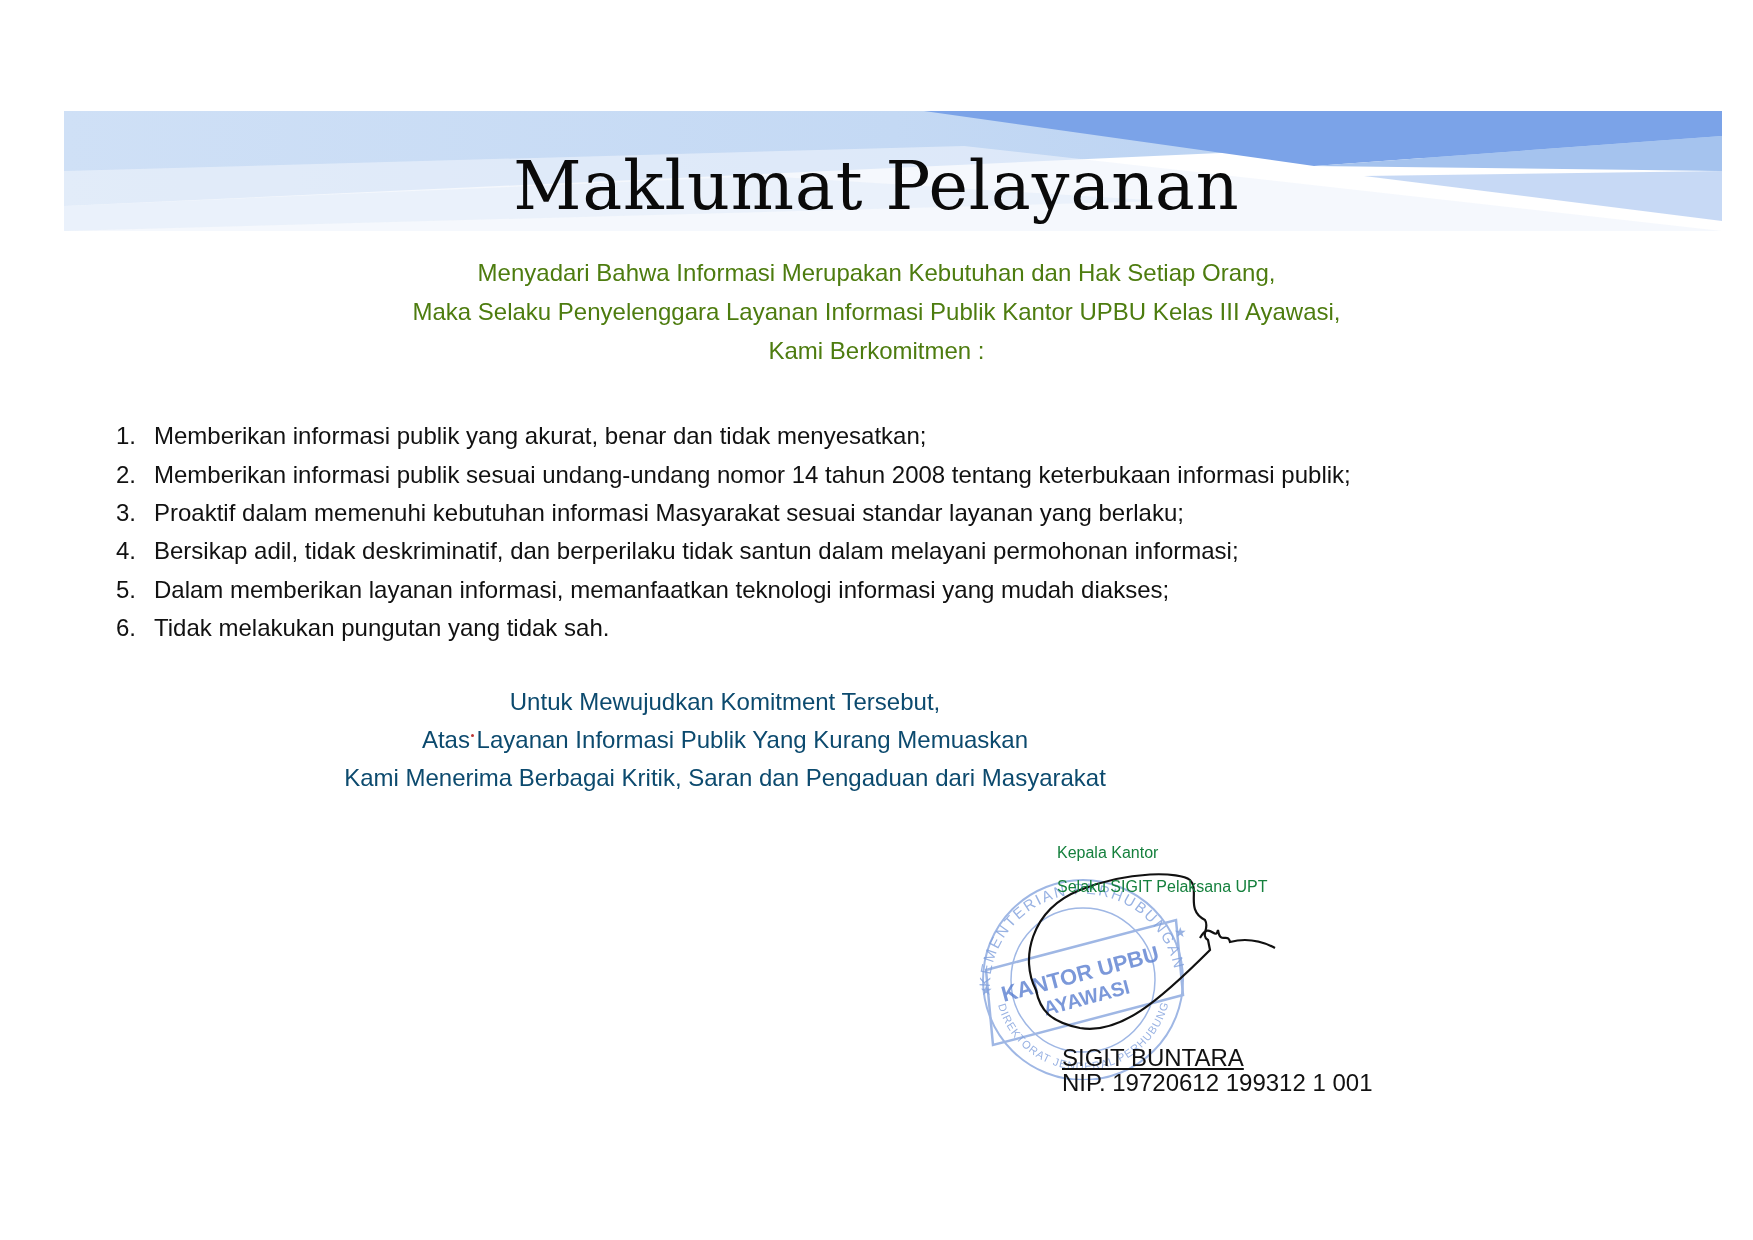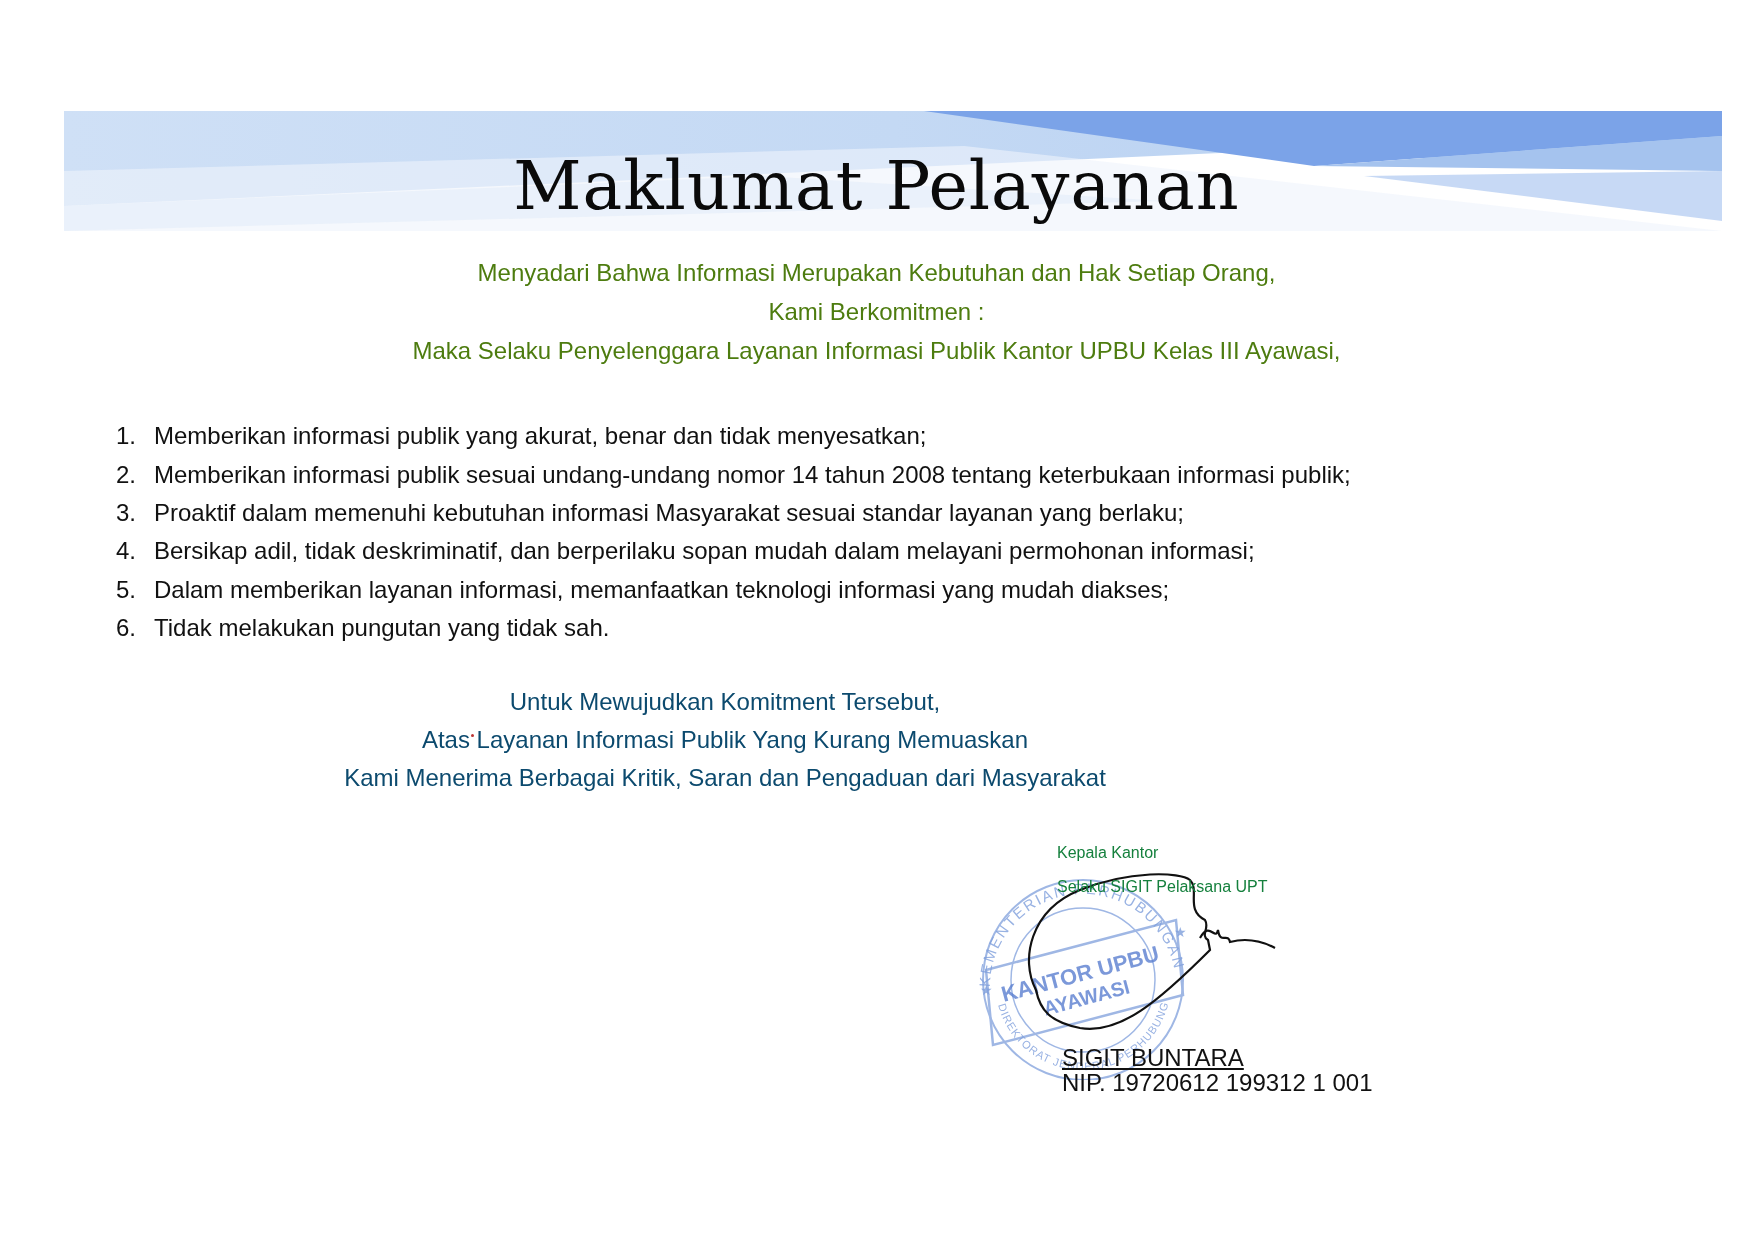--- a/index.html
+++ b/index.html
@@ -39,40 +39,40 @@
     <polygon points="1250,55 1658,25 1658,60" fill="#a5c3ee"></polygon>
     <polygon points="1300,65 1658,60 1658,110 " fill="#b9d0f2" opacity="0.8"></polygon>
     <polygon points="0,95 700,65 1100,90 0,120" fill="#e6eefa" opacity="0.7"></polygon>
   </svg>
 </div>
 
 <div class="title">Maklumat Pelayanan</div>
 
 <div class="intro">
   <div>Menyadari Bahwa Informasi Merupakan Kebutuhan dan Hak Setiap Orang,</div>
+  <div>Maka Selaku Penyelenggara Layanan Informasi Publik Kantor UPBU Kelas III Ayawasi,</div>
   <div>Kami Berkomitmen :</div>
-  <div>Maka Selaku Penyelenggara Layanan Informasi Publik Kantor UPBU Kelas III Ayawasi,</div>
 </div>
 
 <div class="list">
   <div class="item">
     <span class="num">1.</span>
     <span>Memberikan informasi publik yang akurat, benar dan tidak menyesatkan;</span>
   </div>
   <div class="item">
     <span class="num">2.</span>
     <span>Memberikan informasi publik sesuai undang-undang nomor 14 tahun 2008 tentang keterbukaan informasi publik;</span>
   </div>
   <div class="item">
     <span class="num">3.</span>
     <span>Proaktif dalam memenuhi kebutuhan informasi Masyarakat sesuai standar layanan yang berlaku;</span>
   </div>
   <div class="item">
     <span class="num">4.</span>
-    <span>Bersikap adil, tidak deskriminatif, dan berperilaku sopan mudah dalam melayani permohonan informasi;</span>
+    <span>Bersikap adil, tidak deskriminatif, dan berperilaku tidak santun dalam melayani permohonan informasi;</span>
   </div>
   <div class="item">
     <span class="num">5.</span>
     <span>Dalam memberikan layanan informasi, memanfaatkan teknologi informasi yang mudah diakses;</span>
   </div>
   <div class="item">
     <span class="num">6.</span>
     <span>Tidak melakukan pungutan yang tidak sah.</span>
   </div>
 </div>

